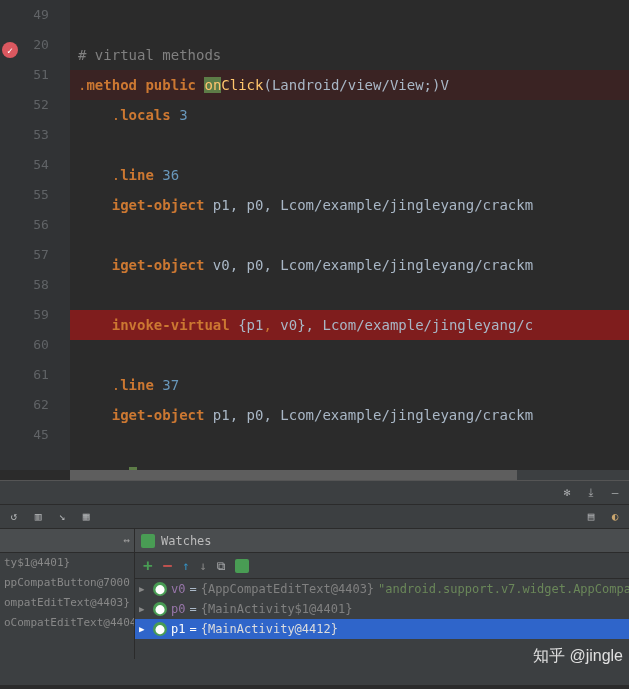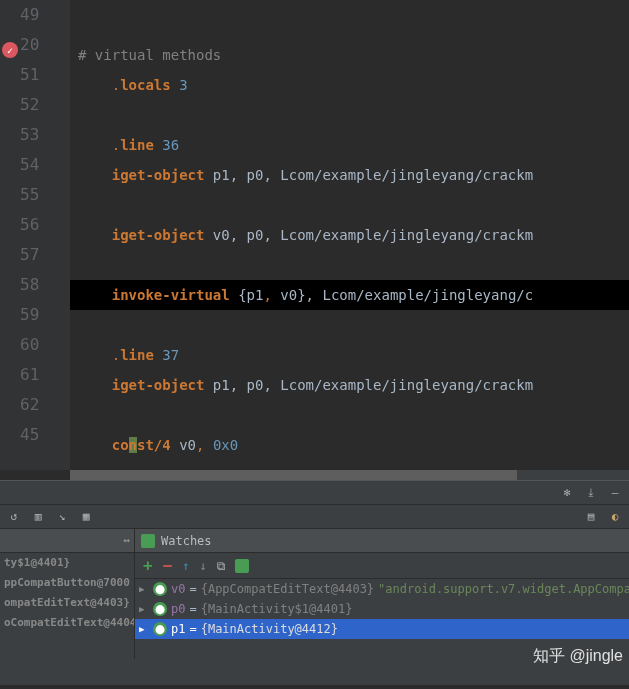--- a/index.html
+++ b/index.html
@@ -14,24 +14,24 @@
       position: relative;
     }
     .editor-area {
       display: flex;
       height: 470px;
       background: #2b2b2b;
     }
     .gutter {
       width: 50px;
       background: #313335;
-      text-align: left;
+      text-align: center;
       padding-right: 8px;
       color: #606366;
-      font-size: 16px;
+      font-size: 13px;
       line-height: 30px;
       position: relative;
     }
     .gutter-extra {
       width: 20px;
       background: #313335;
       position: relative;
     }
     .breakpoint-icon {
       position: absolute;
@@ -60,21 +60,21 @@
     }
     .code-line {
       white-space: pre;
       padding-left: 8px;
       height: 30px;
     }
     .line-breakpoint {
       background: #3a2323;
     }
     .line-current {
-      background: #000000;
+      background: #7f1d1d;
     }
     .comment { color: #808080; }
     .keyword { color: #cc7832; font-weight: bold; }
     .method-name { color: #ffc66d; }
     .number { color: #6897bb; }
     .type { color: #a9b7c6; }
     .punct { color: #cc7832; }
     .cursor-mark {
       background: #5d7c47;
     }
@@ -160,21 +160,20 @@
     .vt-add { color: #499c54; font-size: 16px; font-weight: bold; }
     .vt-remove { color: #c75450; font-size: 16px; font-weight: bold; }
     .vt-up { color: #3592c4; font-size: 12px; }
     .vt-down { color: #888; font-size: 12px; }
     .vt-copy { color: #afb1b3; font-size: 12px; }
     .frames-list {
       font-size: 11px;
       color: #888;
       line-height: 20px;
       overflow: hidden;
-      font-weight: bold;
     }
     .frame-item {
       padding: 0 4px;
       white-space: nowrap;
     }
     .vars-list {
       font-size: 12px;
       line-height: 20px;
     }
     .var-row {
@@ -247,20 +246,21 @@
       <div>57</div>
       <div>58</div>
       <div>59</div>
       <div>60</div>
       <div>61</div>
       <div>62</div>
       <div>45</div>
     </div>
   <div class="code-area">
     <div class="code-line"><span class="comment"># virtual methods</span></div>
+    <div class="code-line line-breakpoint"><span class="punct">.</span><span class="keyword">method public </span><span class="method-name cursor-mark">on</span><span class="method-name">Click</span><span class="type">(Landroid/view/View;)V</span></div>
     <div class="code-line">    <span class="punct">.</span><span class="keyword">locals </span><span class="number">3</span></div>
     <div class="code-line"></div>
     <div class="code-line">    <span class="punct">.</span><span class="keyword">line </span><span class="number">36</span></div>
     <div class="code-line">    <span class="keyword">iget-object</span><span> p1, p0, Lcom/example/jingleyang/crackm</span></div>
     <div class="code-line"></div>
     <div class="code-line">    <span class="keyword">iget-object</span><span> v0, p0, Lcom/example/jingleyang/crackm</span></div>
     <div class="code-line"></div>
     <div class="code-line line-current">    <span class="keyword">invoke-virtual</span><span> {</span><span>p1</span><span class="punct">, </span><span>v0</span><span>}</span><span class="punct" style="color:#a9b7c6">, Lcom/example/jingleyang/c</span></div>
     <div class="code-line"></div>
     <div class="code-line">    <span class="punct">.</span><span class="keyword">line </span><span class="number">37</span></div>

